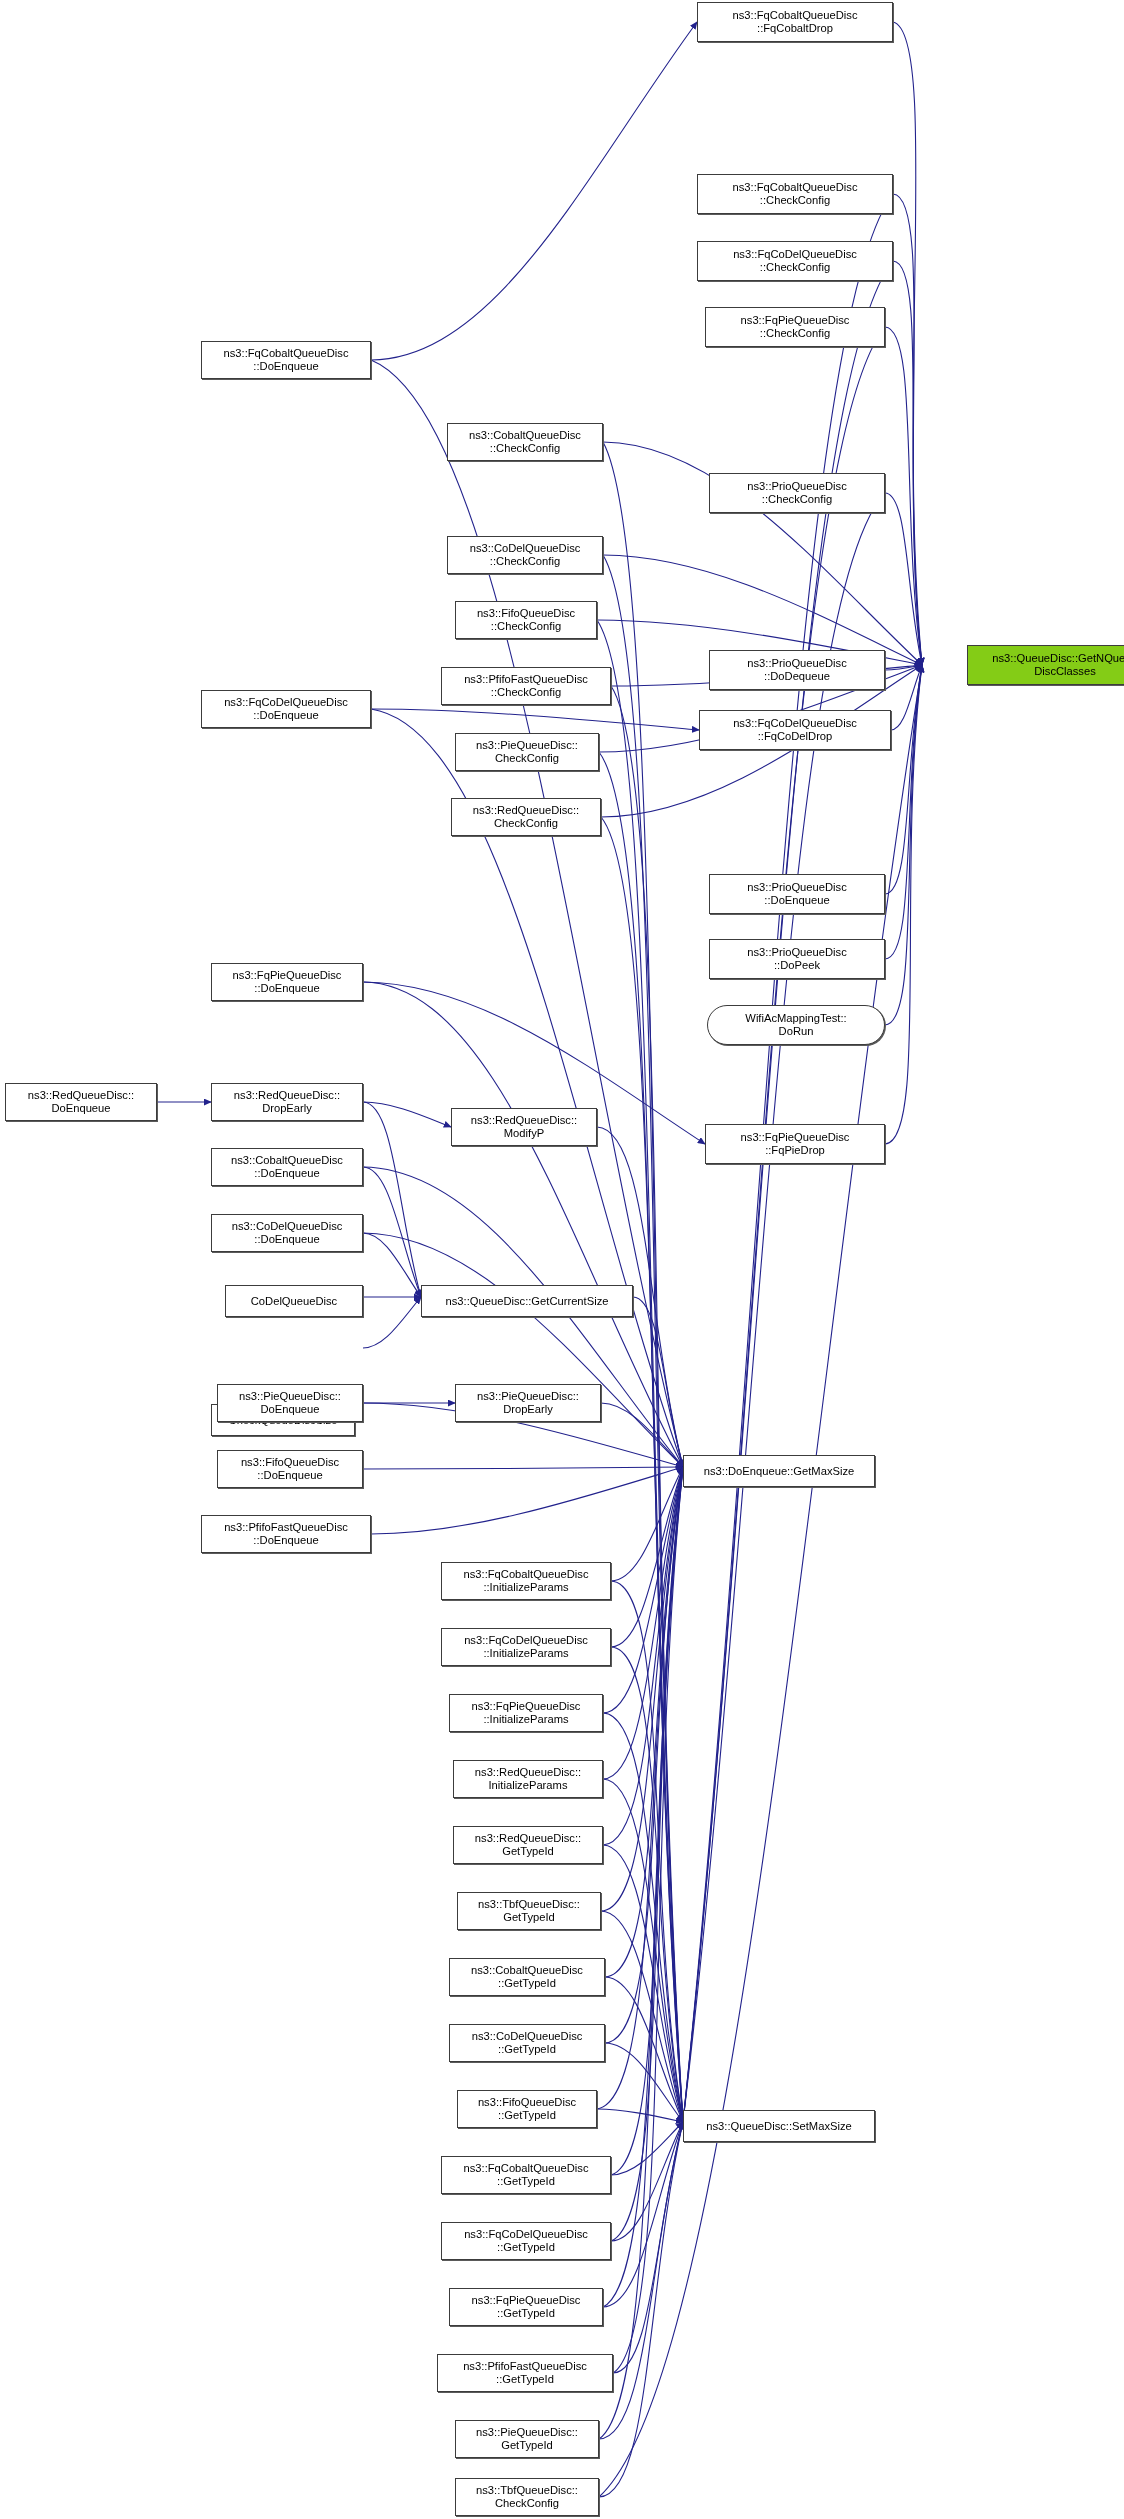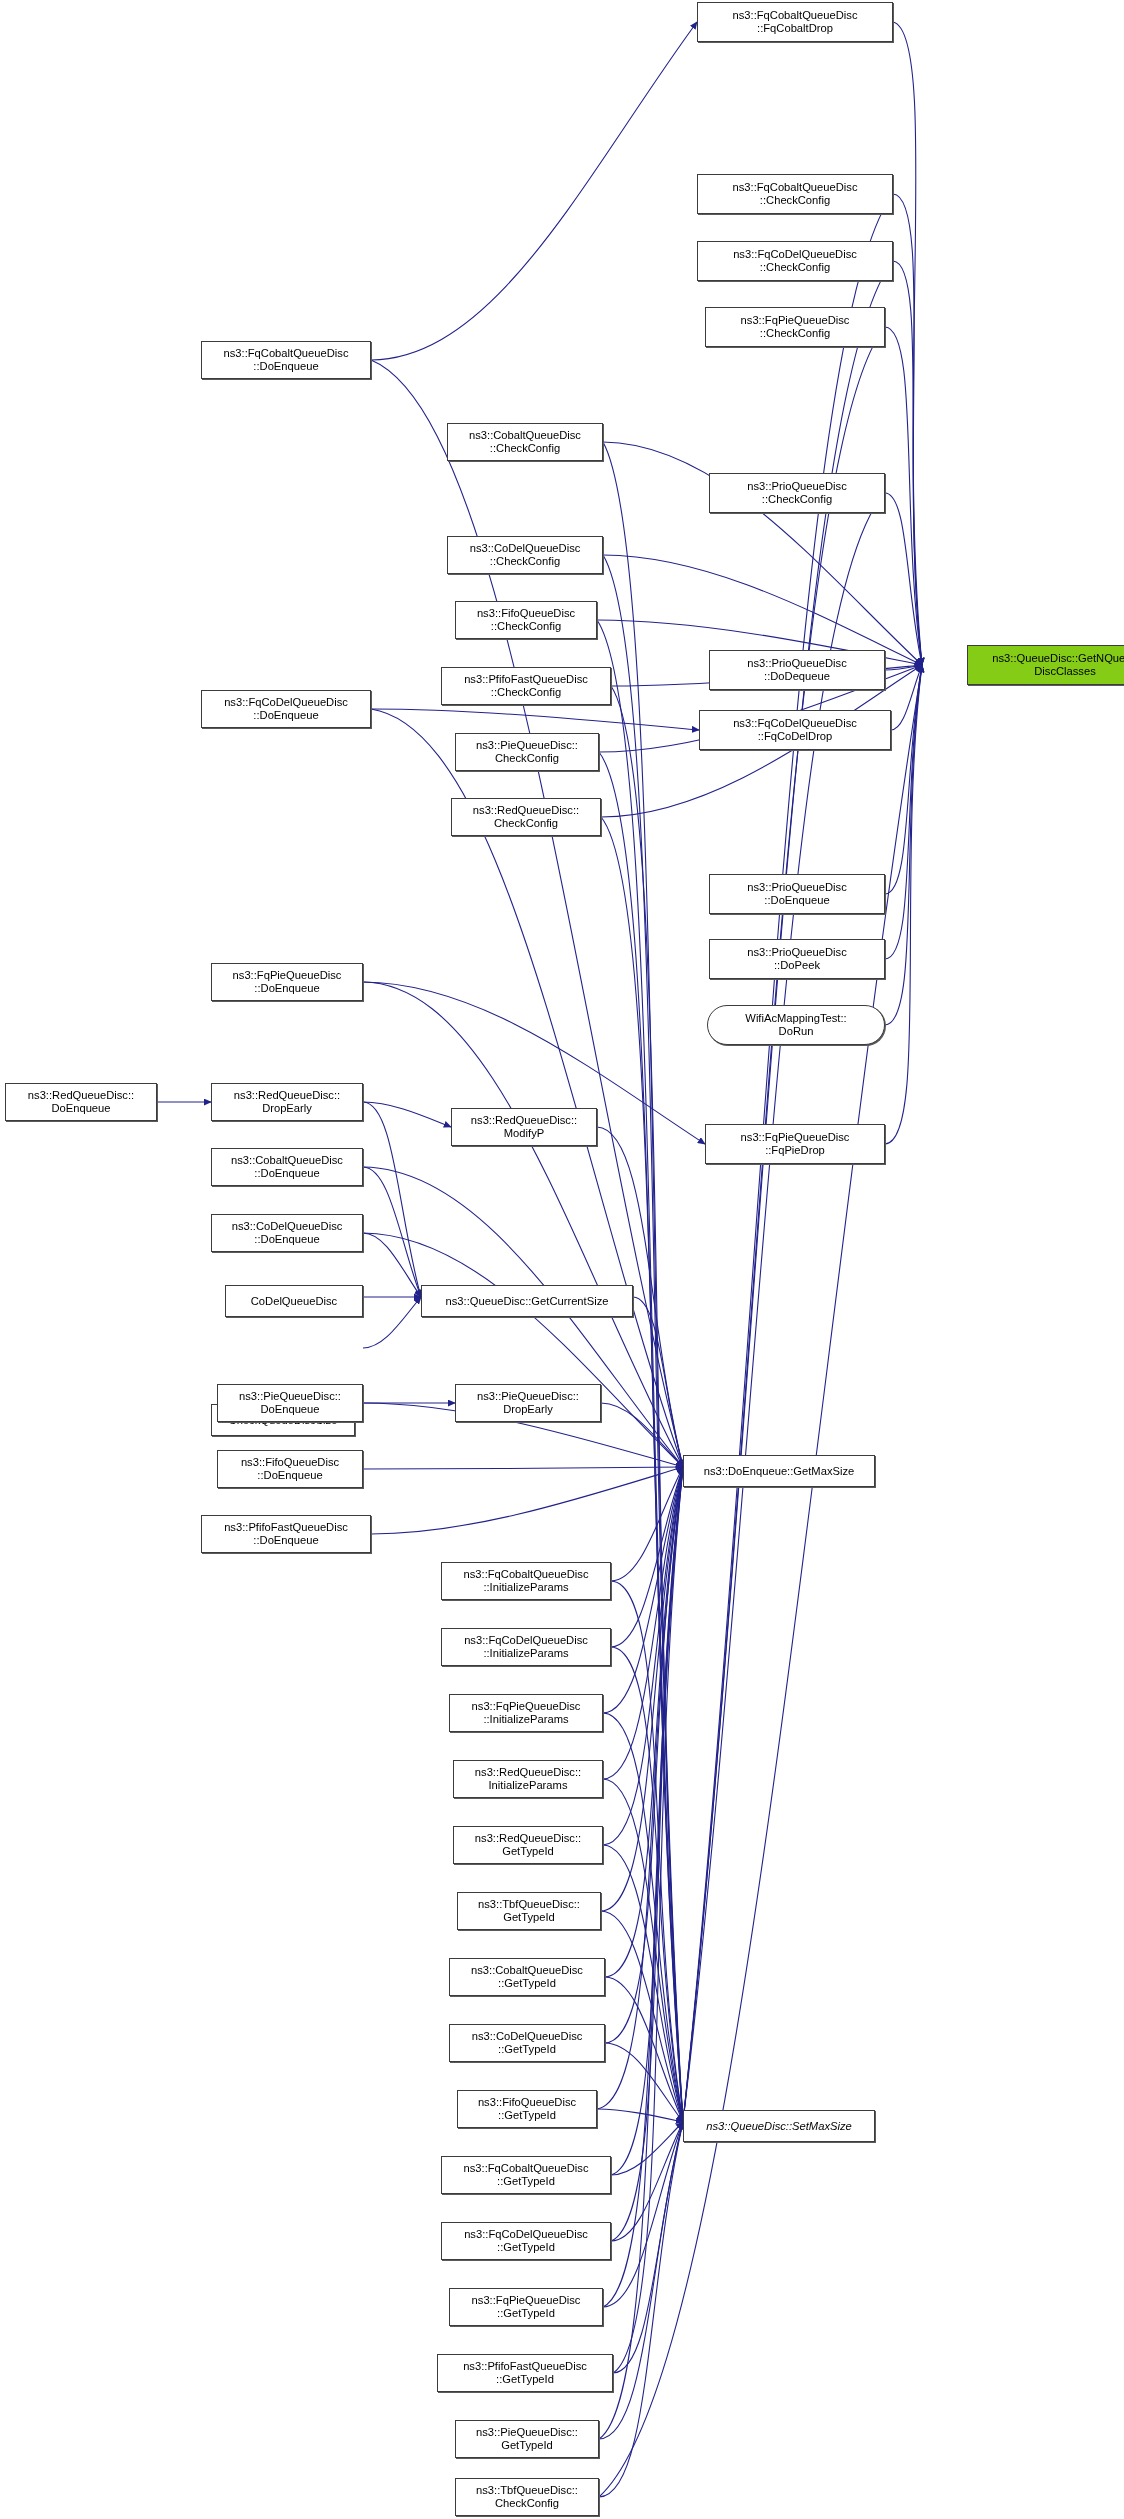--- a/index.html
+++ b/index.html
@@ -165,21 +165,21 @@
       <div class="node" style="left: 217px; top: 1450px; width: 146px; height: 38px;"><span>ns3::FifoQueueDisc
 ::DoEnqueue</span></div>
       <div class="node" style="left: 201px; top: 1515px; width: 170px; height: 38px;"><span>ns3::PfifoFastQueueDisc
 ::DoEnqueue</span></div>
       <div class="node" style="left: 451px; top: 1108px; width: 146px; height: 38px;"><span>ns3::RedQueueDisc::
 ModifyP</span></div>
       <div class="node" style="left: 421px; top: 1285px; width: 212px; height: 24px;"><span>ns3::QueueDisc::GetCurrentSize</span></div>
       <div class="node" style="left: 455px; top: 1384px; width: 146px; height: 38px;"><span>ns3::PieQueueDisc::
 DropEarly</span></div>
       <div class="node" style="left: 683px; top: 1455px; width: 192px; height: 24px;"><span>ns3::DoEnqueue::GetMaxSize</span></div>
-      <div class="node" style="left: 683px; top: 2110px; width: 192px; height: 16px; font-style: italic;"><span>ns3::QueueDisc::SetMaxSize</span></div>
+      <div class="node" style="left: 683px; top: 2110px; width: 192px; height: 16px;"><span>ns3::QueueDisc::SetMaxSize</span></div>
       <div class="node" style="left: 441px; top: 1562px; width: 170px; height: 38px;"><span>ns3::FqCobaltQueueDisc
 ::InitializeParams</span></div>
       <div class="node" style="left: 441px; top: 1628px; width: 170px; height: 38px;"><span>ns3::FqCoDelQueueDisc
 ::InitializeParams</span></div>
       <div class="node" style="left: 449px; top: 1694px; width: 154px; height: 38px;"><span>ns3::FqPieQueueDisc
 ::InitializeParams</span></div>
       <div class="node" style="left: 453px; top: 1760px; width: 150px; height: 38px;"><span>ns3::RedQueueDisc::
 InitializeParams</span></div>
       <div class="node" style="left: 453px; top: 1826px; width: 150px; height: 38px;"><span>ns3::RedQueueDisc::
 GetTypeId</span></div>

